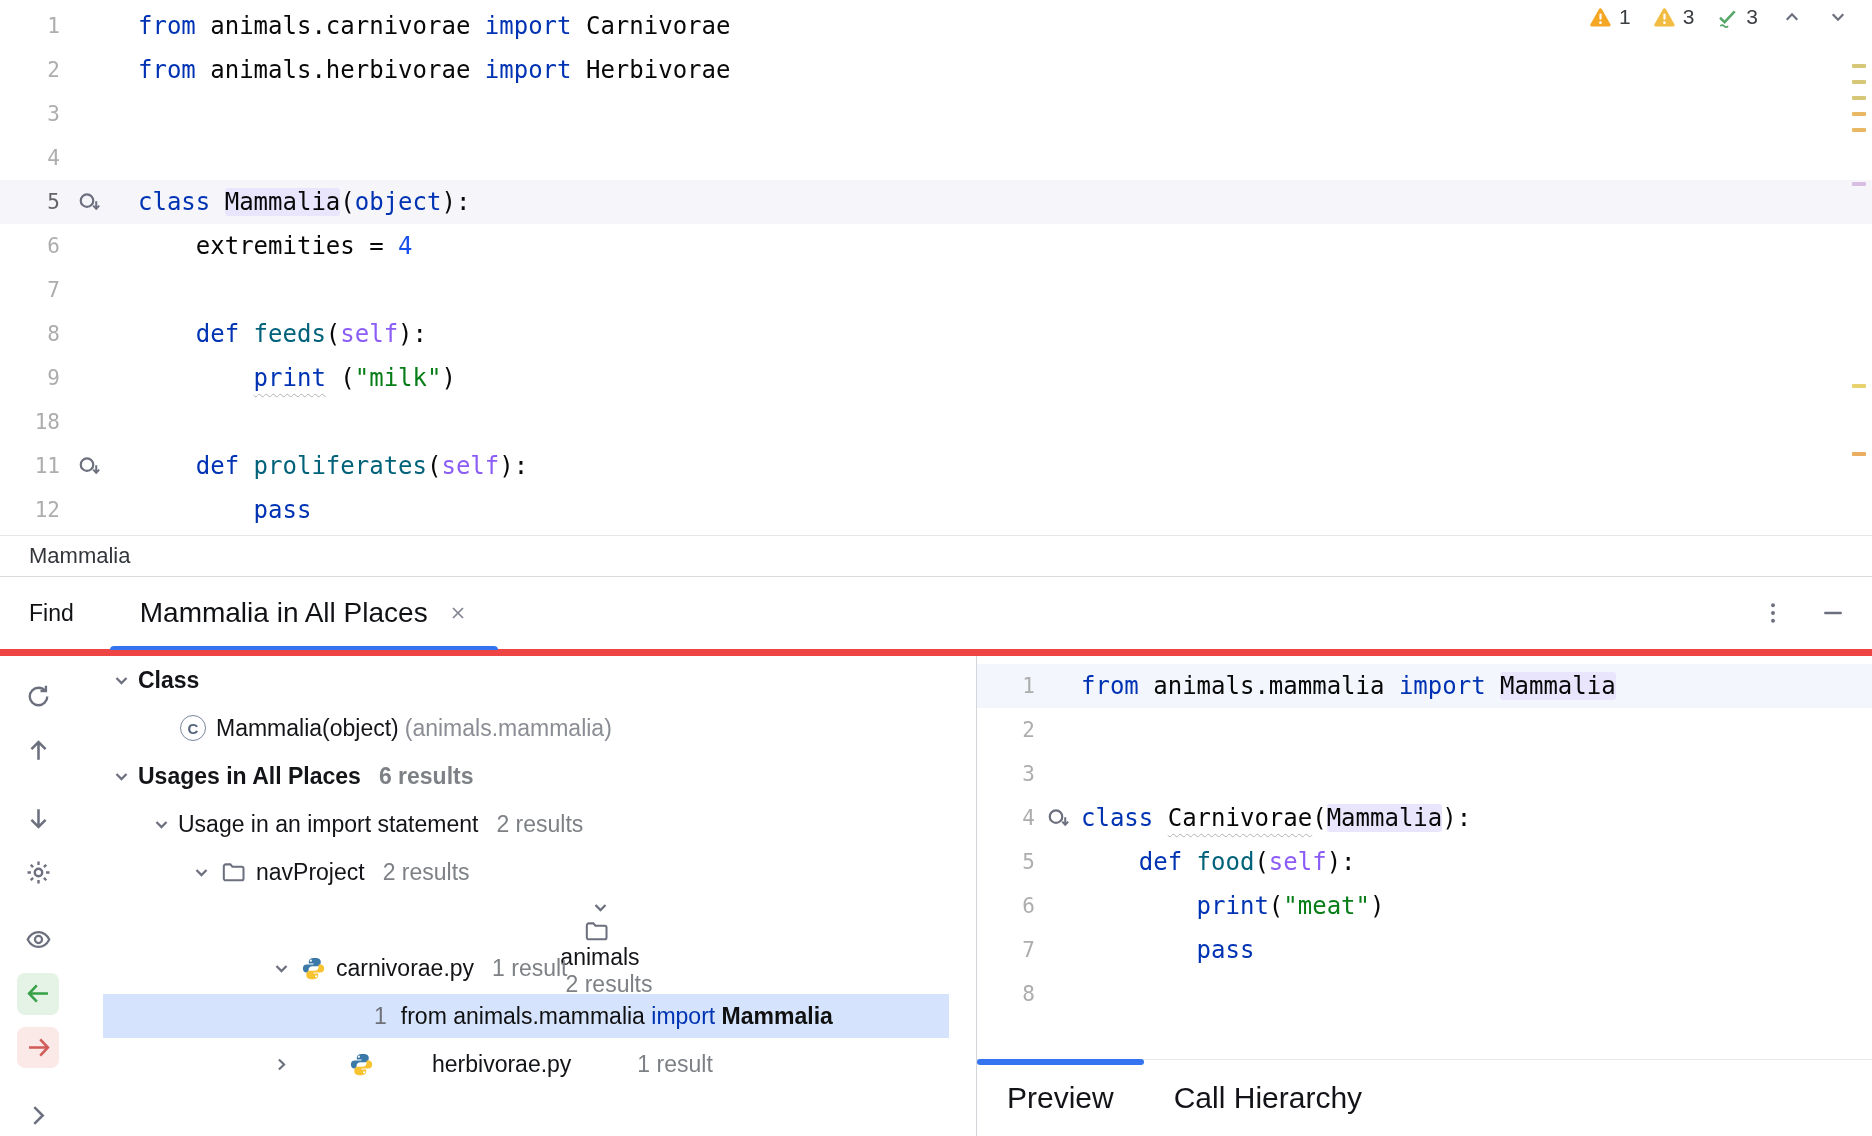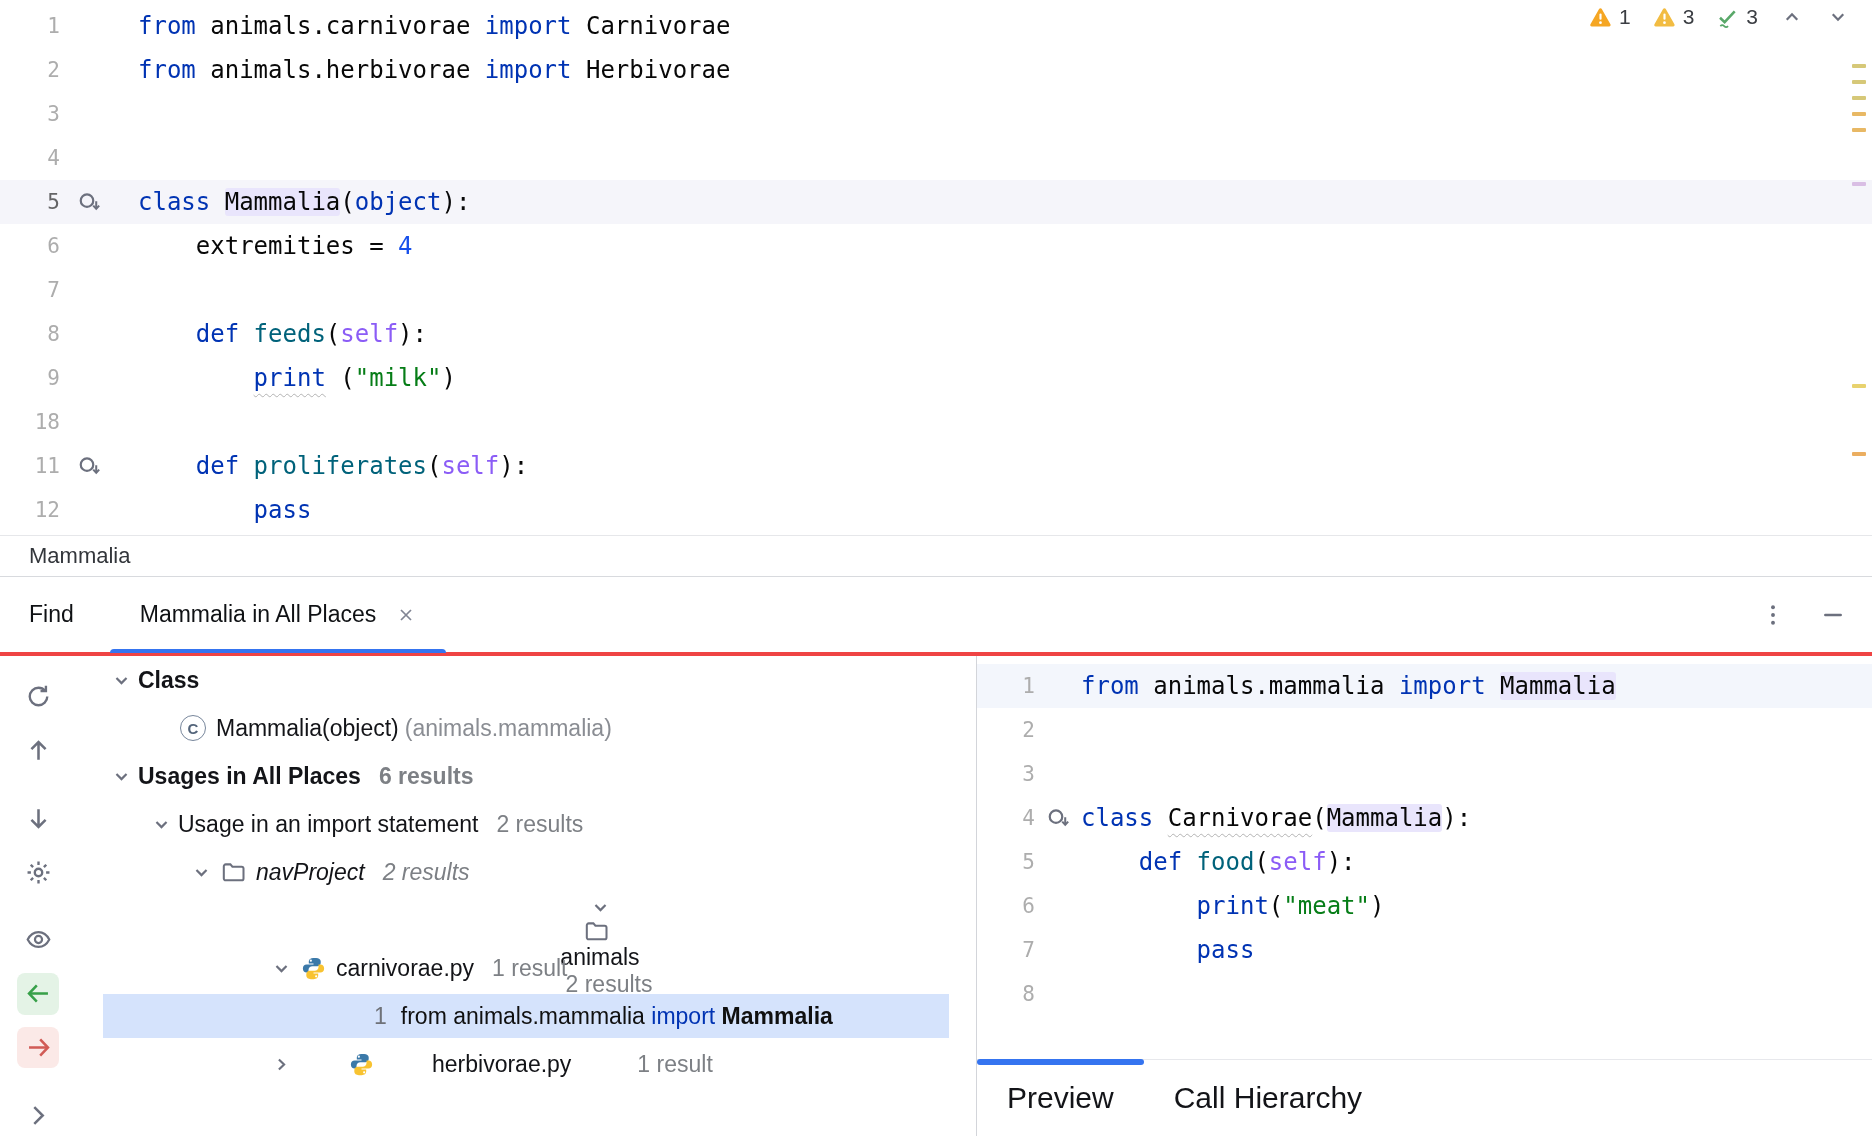--- a/index.html
+++ b/index.html
@@ -33,24 +33,24 @@
 
   #stripe{position:absolute;top:0;right:4px;width:18px;height:535px;z-index:4;}
   #stripe .mark{position:absolute;left:2px;width:14px;height:4px;border-radius:1px;}
 
   
   .breadcrumbs{height:42px;box-sizing:border-box;border-top:1px solid #E6E7EA;border-bottom:1px solid #D8DADE;
                display:flex;align-items:center;padding-left:29px;font-size:22px;color:#33363b;}
 
   
   .find-header{height:79px;box-sizing:border-box;display:flex;align-items:center;position:relative;
-               border-bottom:4px solid #ef4444;}
+               border-bottom:7px solid #ef4444;}
   .find-label{margin-left:29px;font-size:23px;color:#0f1114;}
   .find-tab{position:relative;height:100%;display:flex;align-items:center;margin-left:36px;padding:0 30px;}
-  .find-tab .title{font-size:23px;color:#0f1114;}
+  .find-tab .title{font-size:28px;color:#0f1114;}
   .tab-close{margin-left:20px;display:flex;align-items:center;}
   .tab-underline{position:absolute;left:0;right:0;bottom:-1px;height:4px;background:#3574F0;border-radius:4px 4px 0 0;}
   .header-actions{margin-left:auto;display:flex;align-items:center;gap:34px;padding-right:26px;}
 
   
   .find-body{display:flex;height:480px;}
   #find-toolbar{flex:none;width:76px;display:flex;flex-direction:column;align-items:center;
                 padding-top:20px;box-sizing:border-box;}
   .tb-item{width:42px;height:42px;display:flex;align-items:center;justify-content:center;border-radius:8px;margin-top:12px;}
   .tb-item:first-child{margin-top:0;}
@@ -338,21 +338,21 @@
         </div>
         <div class="tree-row" style="padding-left: 68px;">
           <span class="chev">
             <svg width="23" height="23" viewBox="0 0 16 16" fill="none">
               <path d="M4.5 6.2 8 9.8l3.5-3.6" stroke="#6C707E" stroke-width="1.5"></path>
             </svg>
           </span>
           <span class="t-label">Usage in an import statement</span>
           <span class="t-count">2 results</span>
         </div>
-        <div class="tree-row" style="padding-left: 108px; font-style: italic;">
+        <div class="tree-row" style="padding-left: 108px;">
           <span class="chev">
             <svg width="23" height="23" viewBox="0 0 16 16" fill="none">
               <path d="M4.5 6.2 8 9.8l3.5-3.6" stroke="#6C707E" stroke-width="1.5"></path>
             </svg>
           </span>
           <span class="t-icon">
             <svg width="25" height="25" viewBox="0 0 16 16" fill="none">
               <path d="M1.8 4c0-.7.6-1.2 1.2-1.2h3l1.3 1.5h5.9c.7 0 1.2.6 1.2 1.2v6.3c0 .7-.6 1.2-1.2 1.2H3c-.7 0-1.2-.6-1.2-1.2V4z" stroke="#6C707E" stroke-width="1.3"></path>
             </svg>
           </span>

